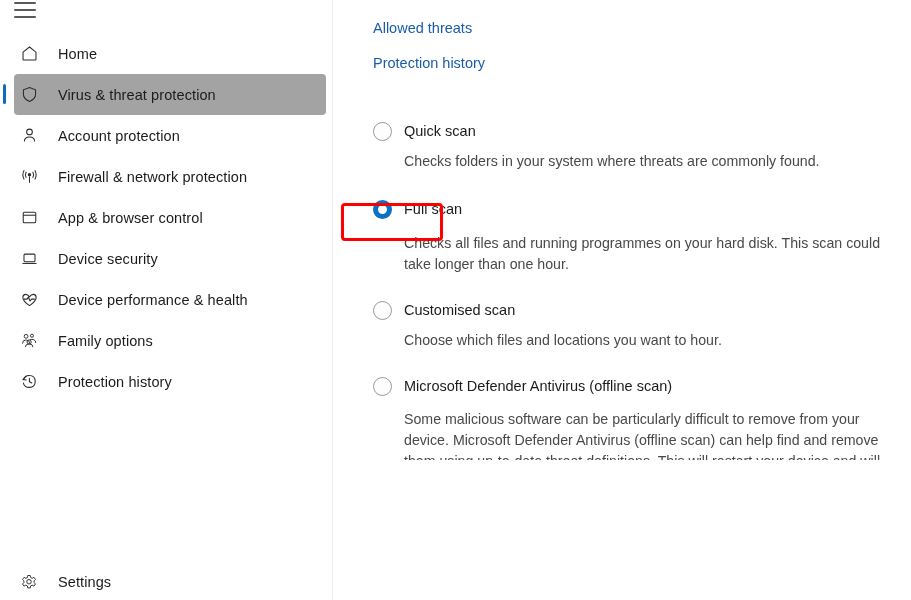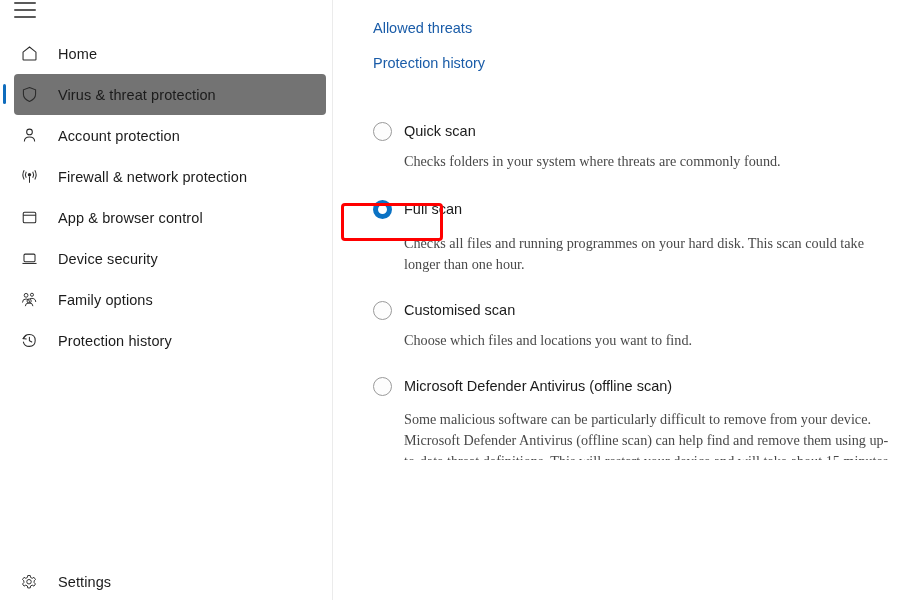--- a/index.html
+++ b/index.html
@@ -65,21 +65,21 @@
     position: relative;
     display: flex;
     align-items: center;
     height: 41px;
     margin: 0 7px 0 14px;
     border-radius: 4px;
     cursor: pointer;
     box-sizing: border-box;
   }
   .nav-item.selected {
-    background: #737373;
+    background: #a3a3a3;
   }
   .nav-item.selected::before {
     content: "";
     position: absolute;
     left: -11px;
     top: 10px;
     width: 3px;
     height: 20px;
     background: #0f6cbd;
     border-radius: 2px;
@@ -176,21 +176,20 @@
     white-space: nowrap;
   }
 
   .option-desc {
     font-size: 14.2px;
     color: #494949;
     line-height: 21px;
     margin-left: 31px;
     margin-top: 7px;
     max-width: 492px;
-    font-family: Liberation Serif, serif;
   }
 
   
   .annot-box {
     position: absolute;
     border: 3px solid #ff0000;
     border-radius: 4px;
     box-sizing: border-box;
     pointer-events: none;
   }
@@ -285,20 +284,29 @@
       <div class="nav-item">
         <span class="nav-icon">
           <svg width="19" height="19" viewBox="0 0 20 20" fill="none" stroke="#2b2b2b" stroke-width="1.1">
             <rect x="4.2" y="5.4" width="11.6" height="8" rx="1.2"></rect>
             <path d="M2.6 15.2 L17.4 15.2"></path>
           </svg>
         </span>
         <span class="nav-label">Device security</span>
       </div>
 
+      <div class="nav-item">
+        <span class="nav-icon">
+          <svg width="19" height="19" viewBox="0 0 20 20" fill="none" stroke="#2b2b2b" stroke-width="1.1" stroke-linejoin="round">
+            <path d="M10 16.4 Q3 11.6 3 7.8 Q3 4.6 5.9 4.6 Q8.3 4.6 10 7.2 Q11.7 4.6 14.1 4.6 Q17 4.6 17 7.8 Q17 11.6 10 16.4 Z"></path>
+            <path d="M4.2 9.6 L7.4 9.6 L8.8 7.4 L10.6 11.6 L12.2 9.6 L15.6 9.6" stroke-width="1.1" fill="none"></path>
+          </svg>
+        </span>
+        <span class="nav-label">Device performance &amp; health</span>
+      </div>
 
       <div class="nav-item">
         <span class="nav-icon">
           <svg width="19" height="19" viewBox="0 0 20 20" fill="none" stroke="#2b2b2b" stroke-width="1">
             <circle cx="6.4" cy="5.6" r="2"></circle>
             <circle cx="12.6" cy="5" r="1.6"></circle>
             <path d="M2.6 13.2 Q2.6 9.4 6.4 9.4 Q10.2 9.4 10.2 13.2"></path>
             <path d="M10.4 9.2 Q12.6 8.4 14.6 9.2 Q16.6 10 16.6 12.6"></path>
             <circle cx="9.6" cy="11.6" r="2.2"></circle>
             <path d="M5.6 17 Q5.6 13.6 9.6 13.6 Q13.6 13.6 13.6 17"></path>
@@ -356,21 +364,21 @@
           <span class="option-label">Full scan</span>
         </div>
         <div class="option-desc" style="margin-top:9px;">Checks all files and running programmes on your hard disk. This scan could take longer than one hour.</div>
       </div>
 
       <div class="scan-option" style="margin-bottom:22px;">
         <div class="option-head">
           <span class="radio"></span>
           <span class="option-label">Customised scan</span>
         </div>
-        <div class="option-desc">Choose which files and locations you want to find.</div>
+        <div class="option-desc">Choose which files and locations you want to hour.</div>
       </div>
 
       <div class="scan-option">
         <div class="option-head">
           <span class="radio"></span>
           <span class="option-label">Microsoft Defender Antivirus (offline scan)</span>
         </div>
         <div class="option-desc" style="margin-top:10px;max-width:500px;">Some malicious software can be particularly difficult to remove from your device. Microsoft Defender Antivirus (offline scan) can help find and remove them using up-to-date threat definitions. This will restart your device and will take about 15 minutes.</div>
       </div>
 

